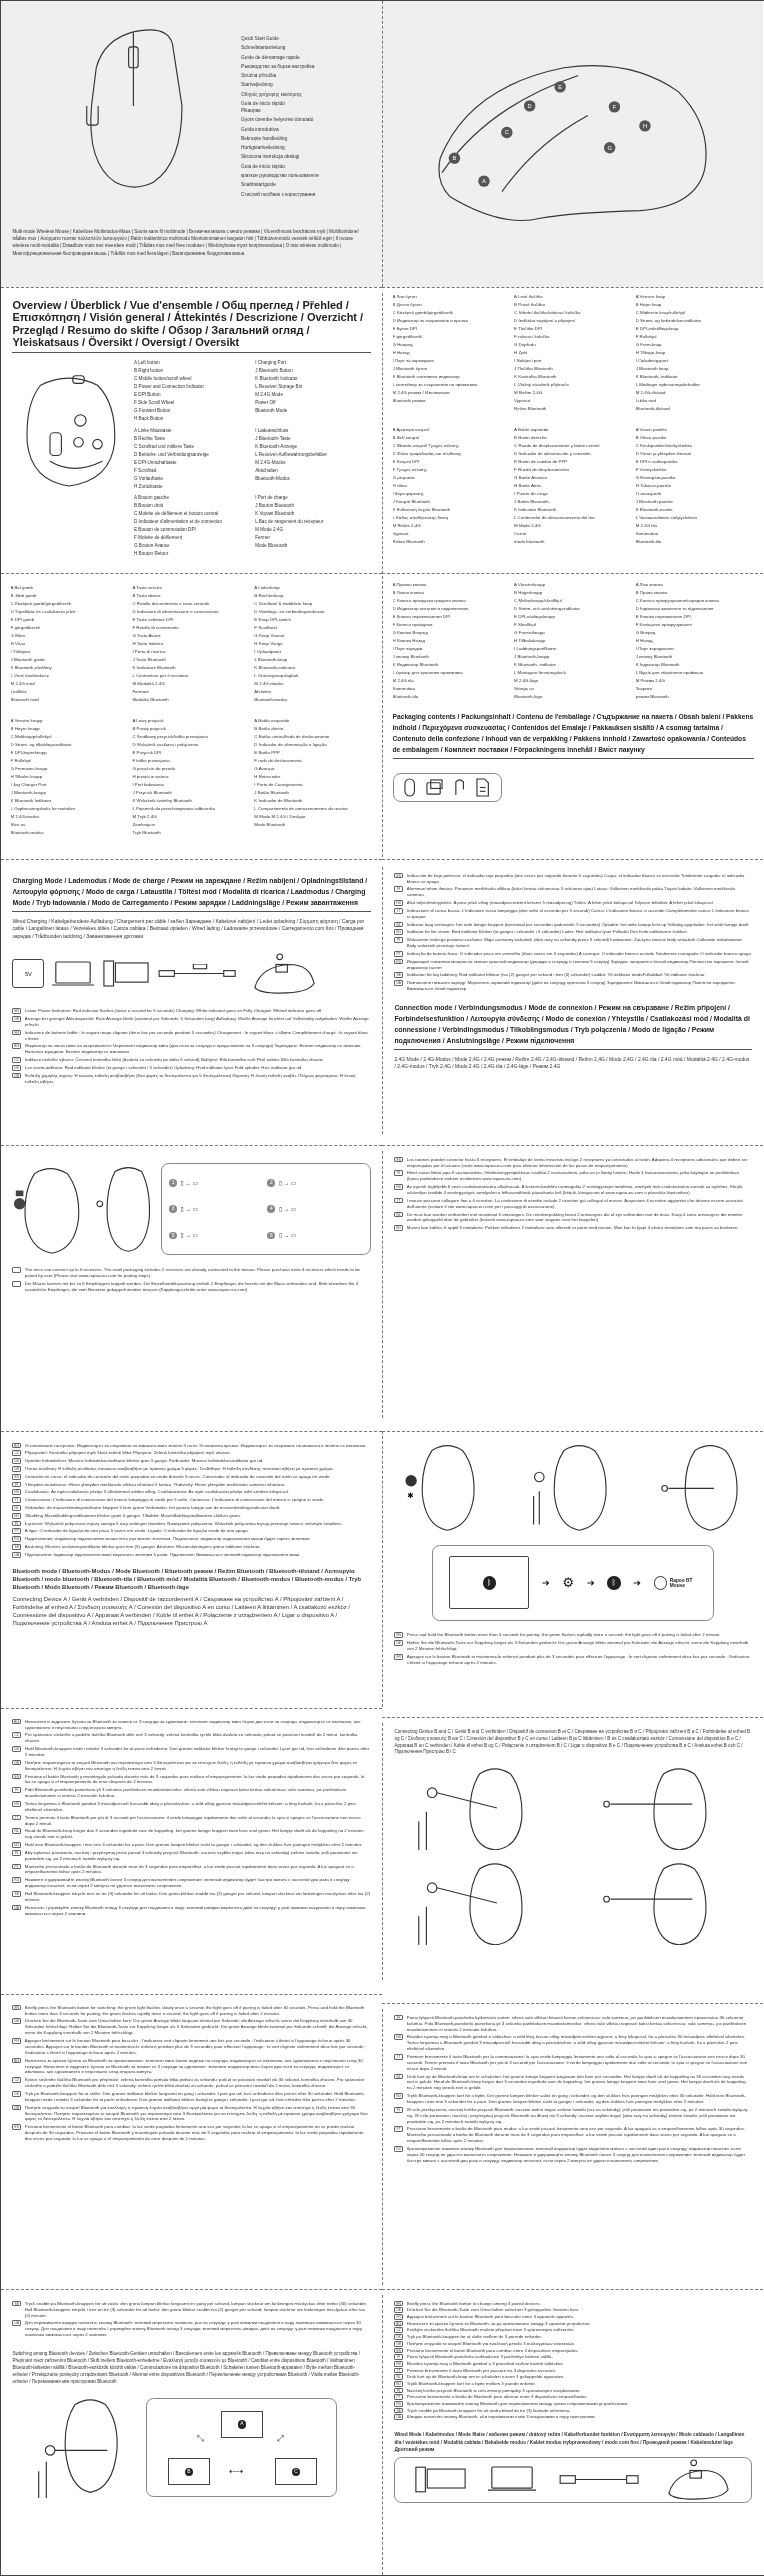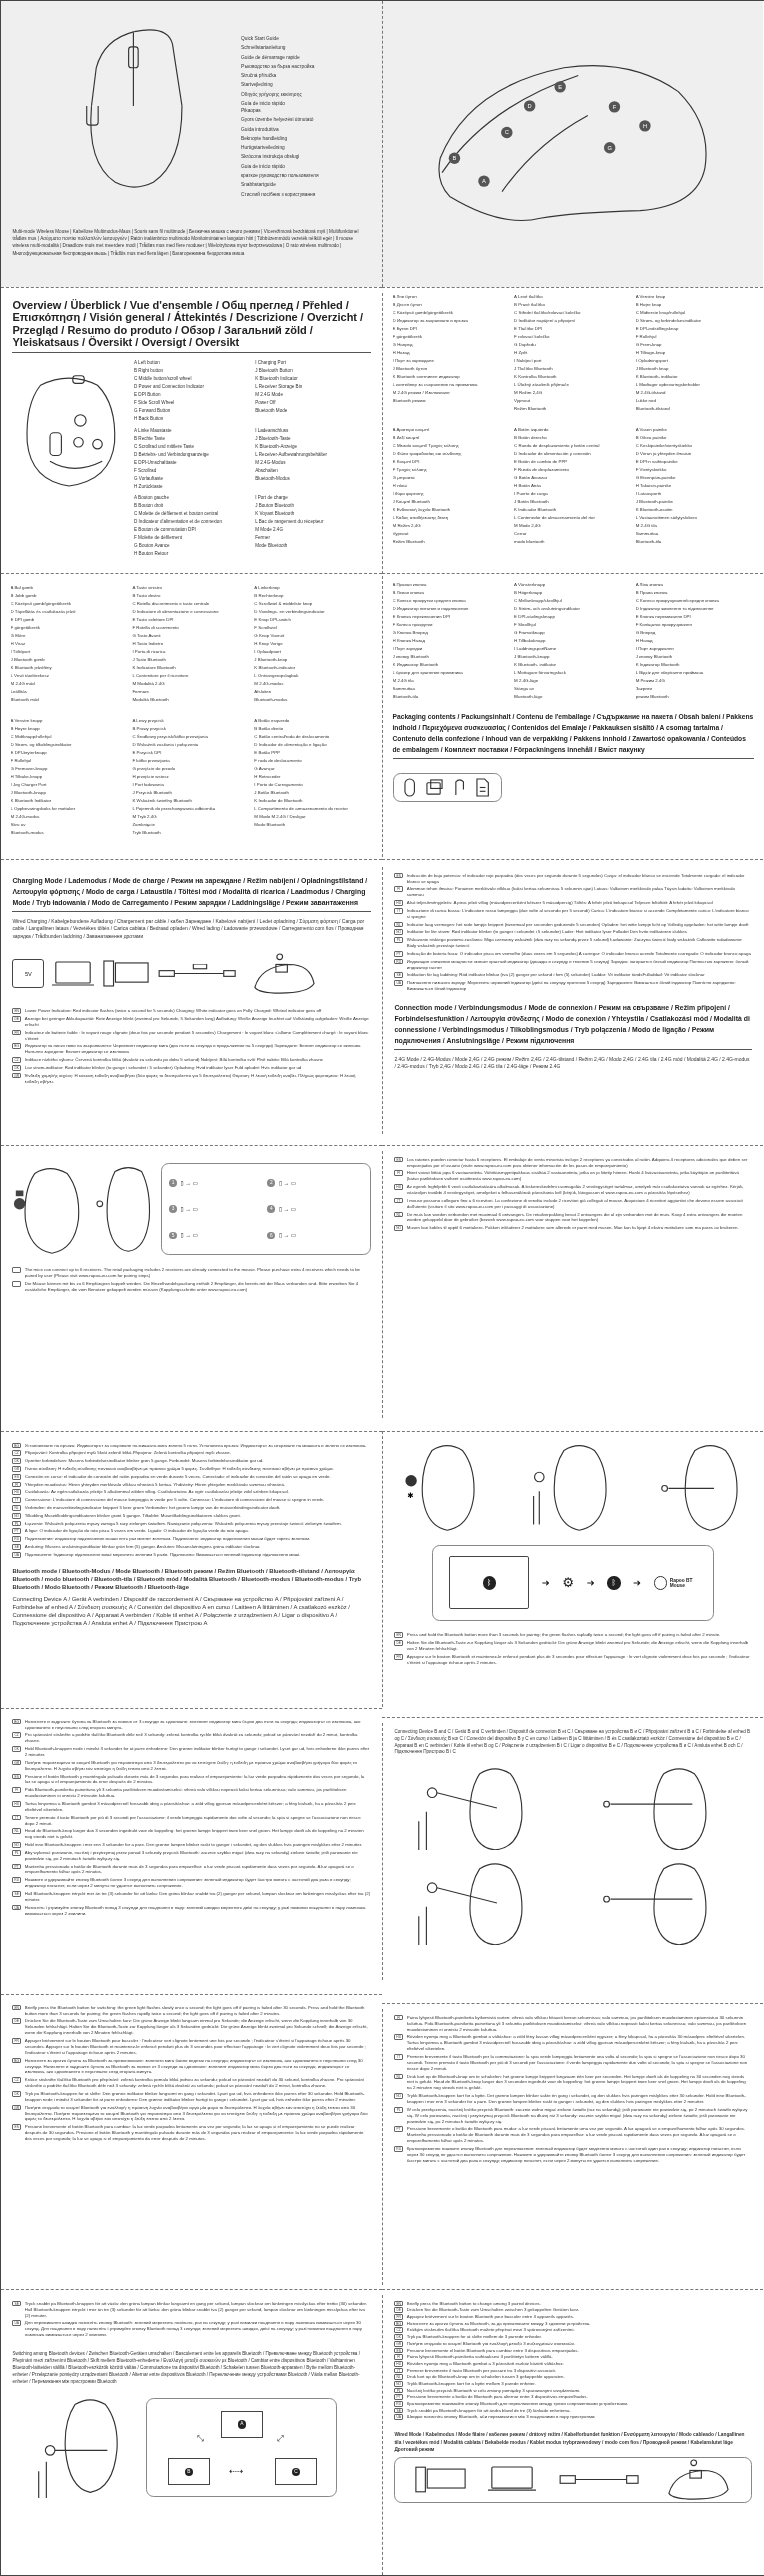--- a/index.html
+++ b/index.html
@@ -104,21 +104,21 @@
         <text x="238" y="156">G</text>
         <text x="275" y="133">H</text>
       </g>
     </svg>
   </div>
 
   <div class="hsep" style="left:0;width:381px;top:286px;"></div>
   <div class="hsep" style="left:381px;width:381px;top:286px;"></div>
 
   <div class="panel left" style="top:292px;height:286px;padding:5.7px 11.4px;">
-    <div class="h1">Overview / Überblick / Vue d'ensemble / Общ преглед / Přehled / Επισκόπηση / Visión general / Áttekintés / Descrizione / Overzicht / Przegląd / Resumo do produto / Обзор / Загальний zöld / Yleiskatsaus / Översikt / Oversigt / Oversikt</div>
+    <div class="h1">Overview / Überblick / Vue d'ensemble / Общ преглед / Přehled / Επισκόπηση / Visión general / Áttekintés / Descrizione / Overzicht / Przegląd / Resumo do skifte / Обзор / Загальний огляд / Yleiskatsaus / Översikt / Oversigt / Oversikt</div>
     <div style="display:flex;gap:7.6px;">
       <svg width="114" height="124" style="flex:0 0 114px;margin-top:7.6px" viewBox="0 0 120 130">
         <path class="illus" d="M30 20 Q60 5 90 20 Q110 40 108 80 Q104 120 60 126 Q20 120 16 80 Q14 40 30 20 Z"></path>
         <rect class="illus" x="64" y="10" width="12" height="8" rx="3"></rect>
         <circle class="illus" cx="72" cy="57" r="6"></circle>
           <circle class="illus" cx="70" cy="80" r="5"></circle>
         <rect class="illus" x="40" y="70" width="12" height="24" rx="4"></rect>
         <circle class="illus" cx="90" cy="82" r="5"></circle>
         <path class="illus" d="M40 100 Q65 115 95 100"></path>
       </svg>

